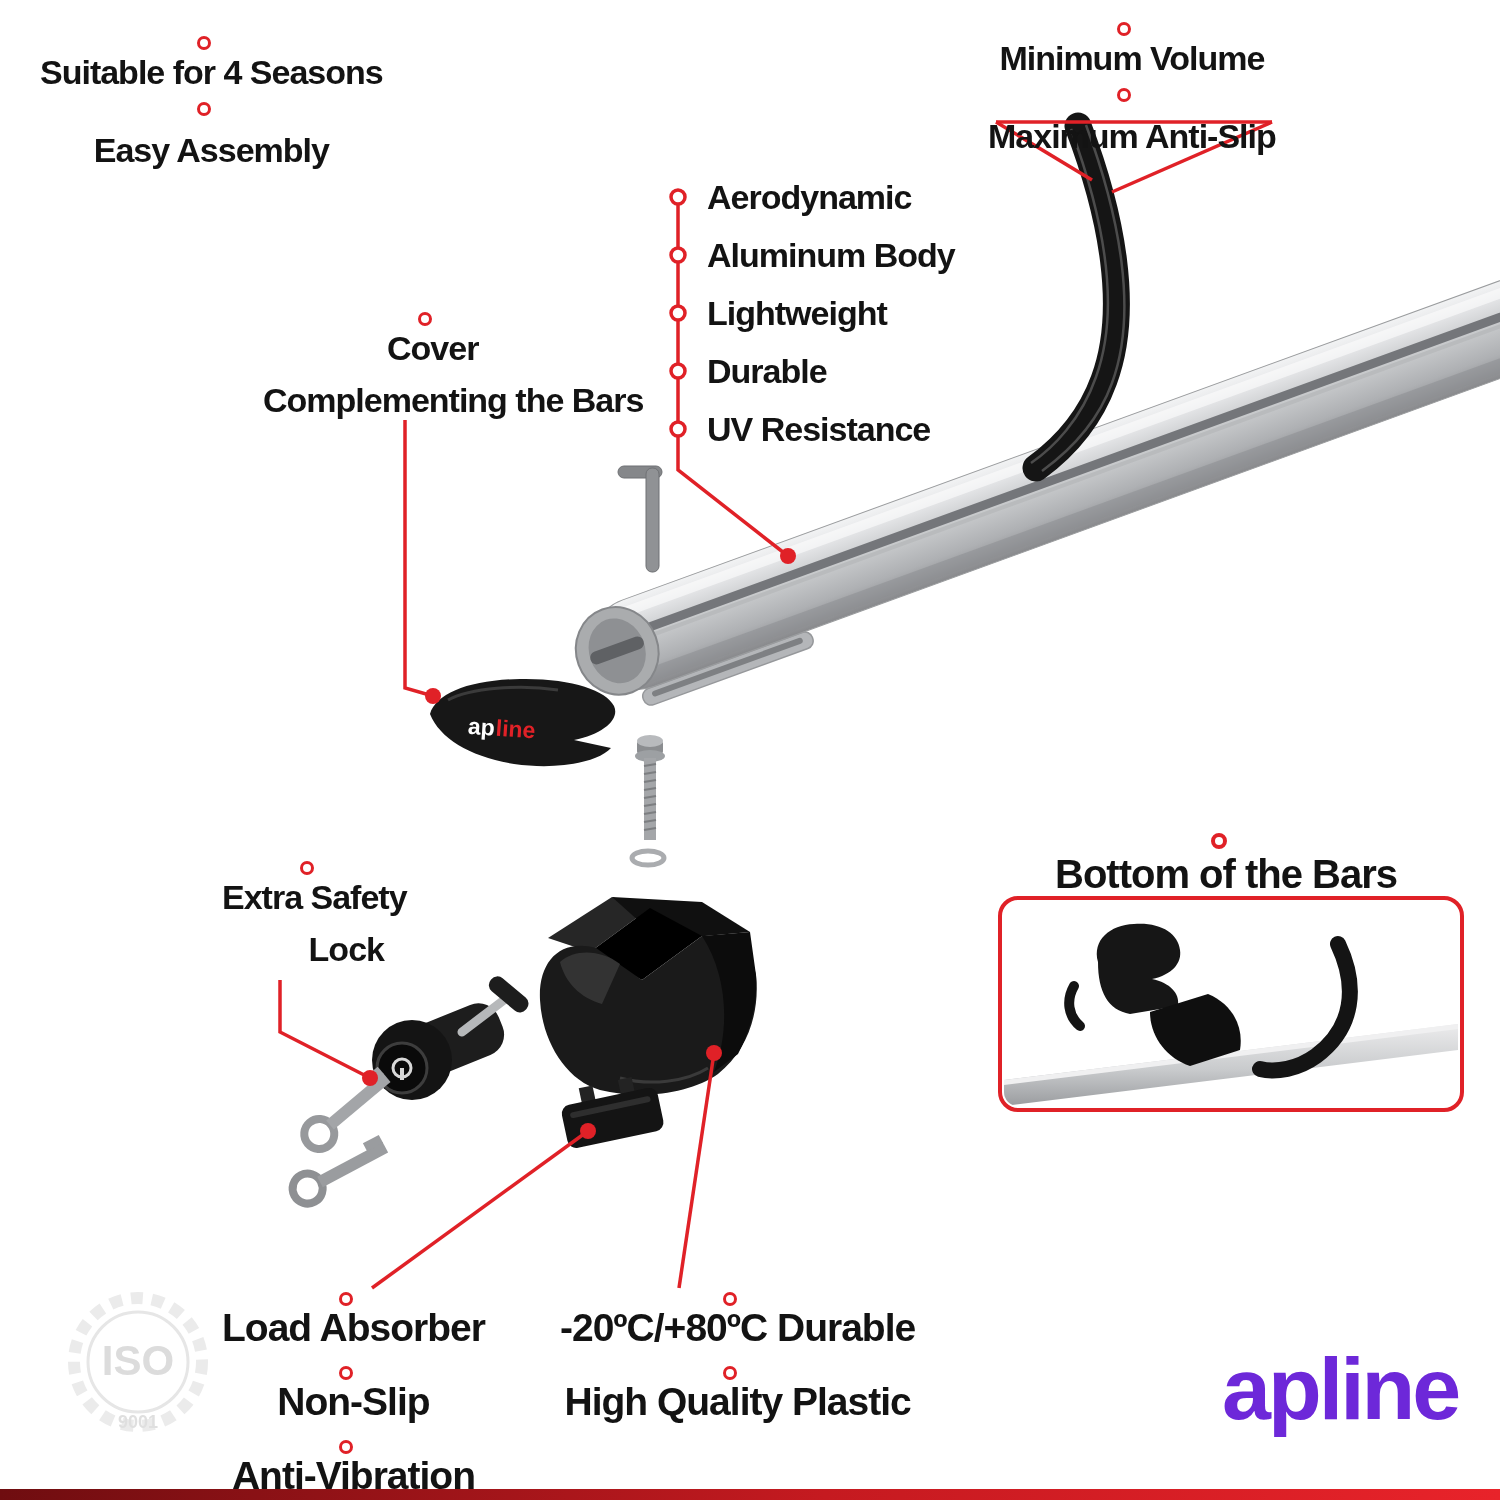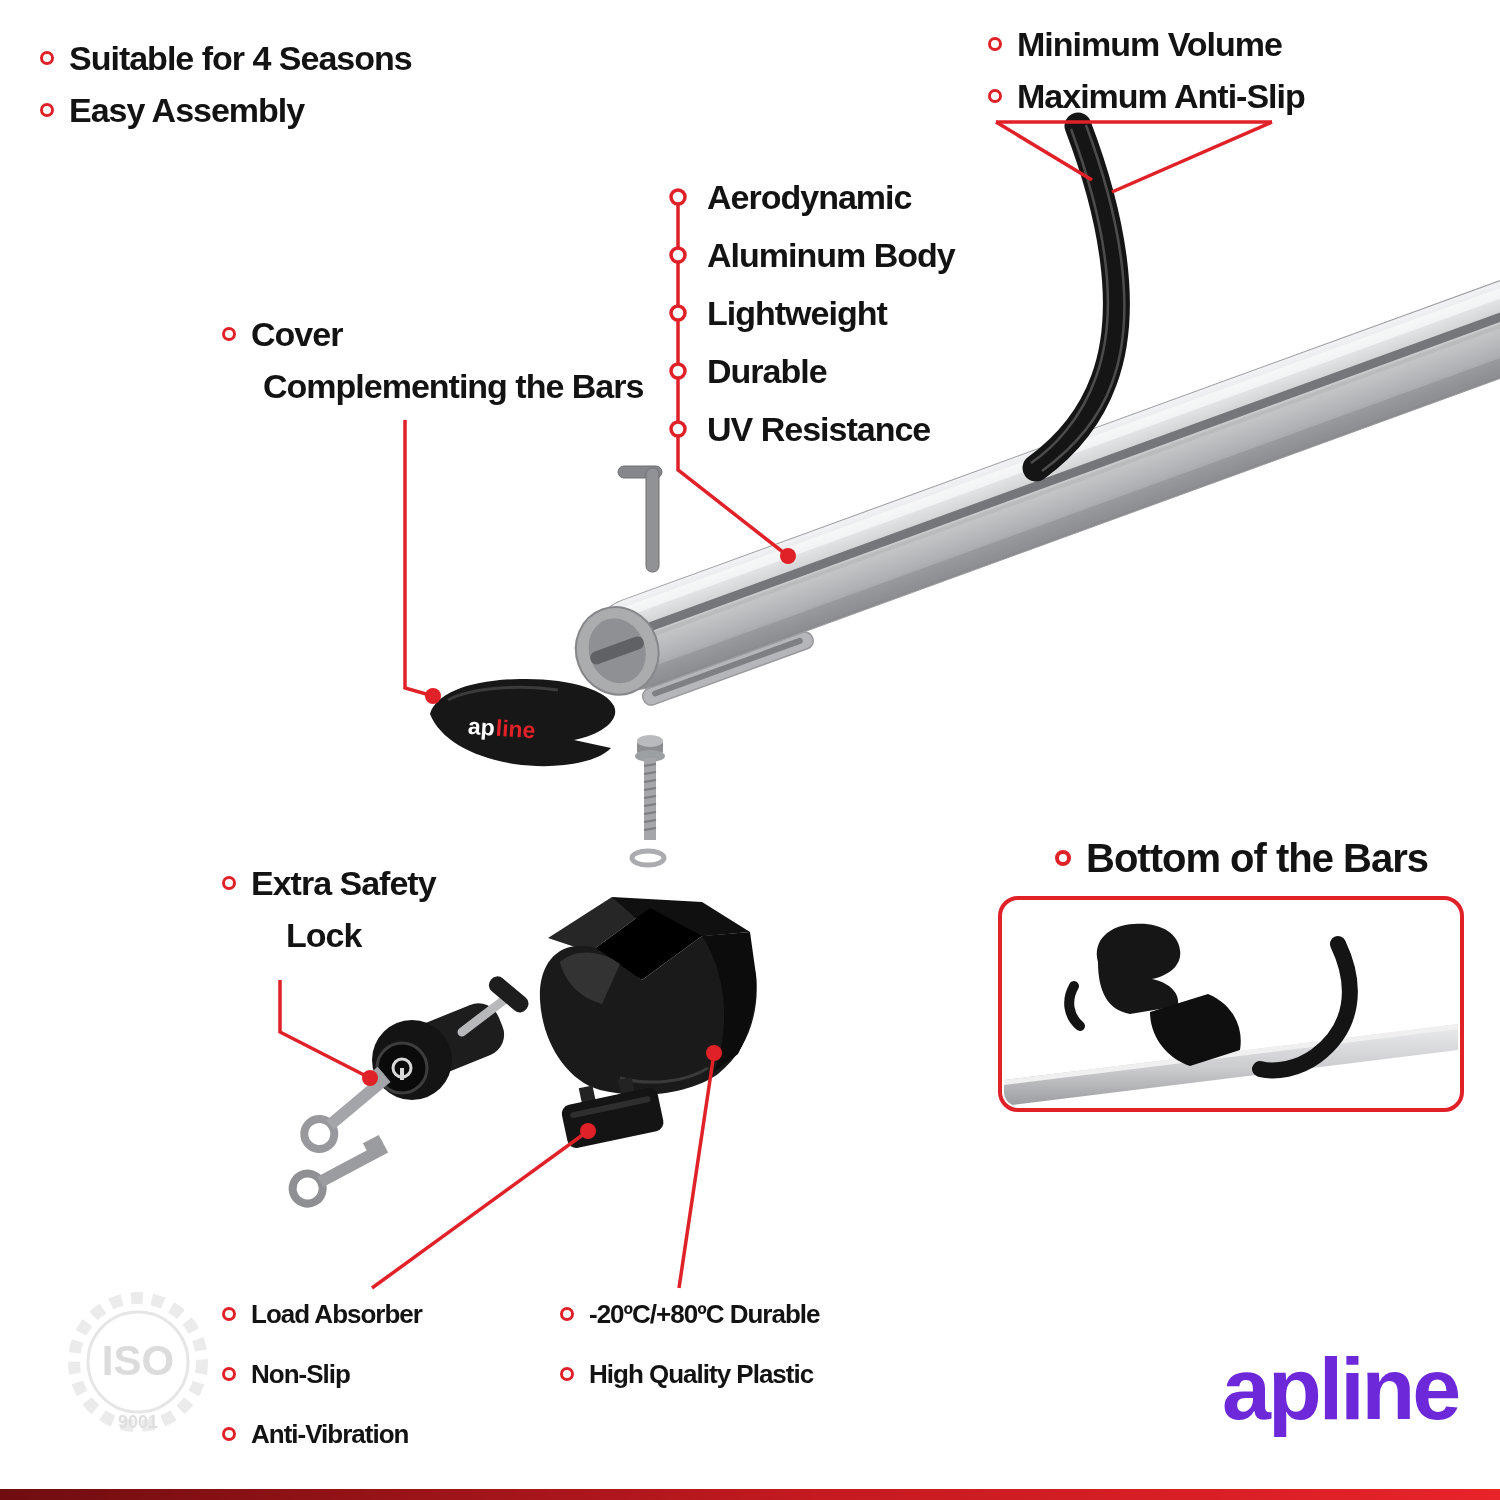--- a/index.html
+++ b/index.html
@@ -2,27 +2,27 @@
 <html><head>
 <meta charset="utf-8">
 <style>
   html,body{margin:0;padding:0;background:#ffffff;}
   .canvas{
     position:relative;width:1500px;height:1500px;background:#ffffff;overflow:hidden;
     font-family:"Liberation Sans",sans-serif;font-weight:700;color:#131313;
   }
   .layer{position:absolute;left:0;top:0;}
   .txt{position:absolute;font-weight:700;letter-spacing:-1px;}
-  .row{display:flex;align-items:center;white-space:nowrap;}
+  .row{display:flex;align-items:center;white-space:nowrap;flex-direction:column;}
   .dotring{box-sizing:border-box;width:14px;height:14px;border:3.5px solid #e02127;border-radius:50%;margin-right:15px;flex:none;background:#fff;}
   .dotring.big{width:16px;height:16px;border-width:4px;}
   .fs34{font-size:34px;line-height:44px;}
-  .fs35{font-size:26px;line-height:44px;text-align:center;}
+  .fs35{font-size:39px;line-height:44px;text-align:center;}
   .fs40{font-size:40px;line-height:50px;}
-  .gap10 .row + .row{margin-top:8px;}
+  .gap10 .row + .row{margin-top:8px;gap:12px;}
   .gap16 .row + .row{margin-top:16px;}
   .feat{height:58px;display:flex;align-items:center;font-size:34px;white-space:nowrap;}
   .indent{margin-left:41px;}
   .lockindent{margin-left:64px;}
   .watermark{
     position:absolute;left:1222px;top:1338px;font-size:88px;letter-spacing:-3px;
     color:#6d28d9;font-weight:700;
   }
   .bottom-strip{
     position:absolute;left:0;right:0;bottom:0;height:11px;

